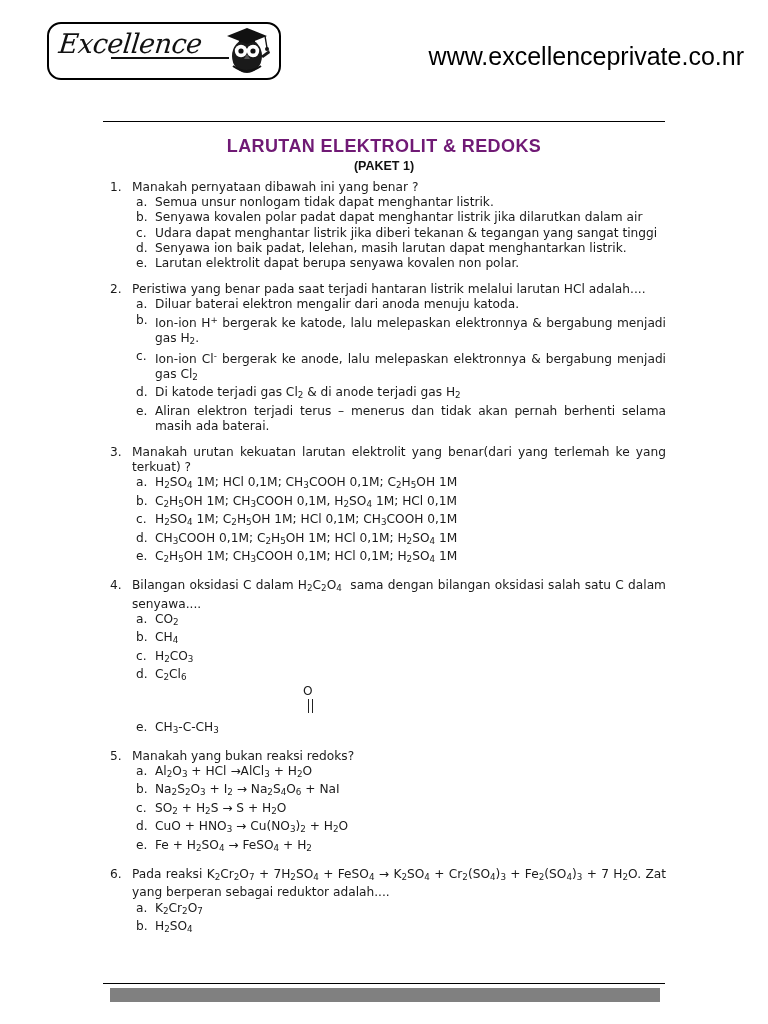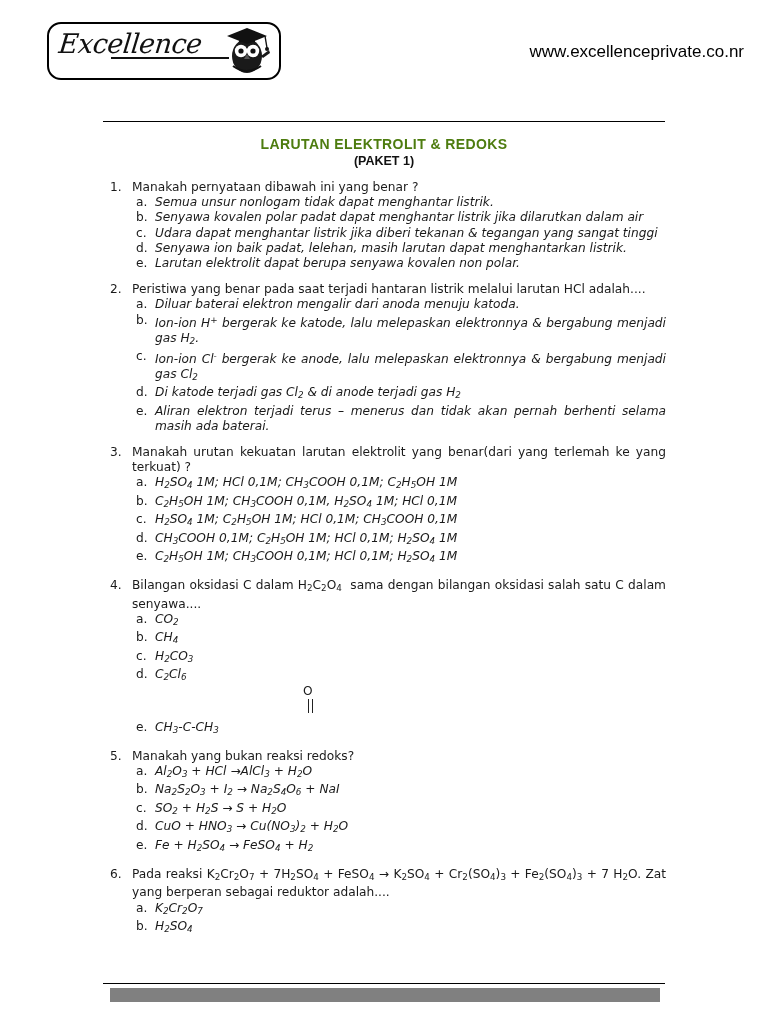--- a/index.html
+++ b/index.html
@@ -77,21 +77,21 @@
     right: 6px;
     top: 2px;
     width: 52px;
     height: 50px;
   }
   .site-url {
     position: absolute;
     right: 24px;
     top: 42px;
     font-family: "Liberation Sans", sans-serif;
-    font-size: 17px;
+    font-size: 25px;
     color: #000;
     white-space: nowrap;
   }
   .rule-top {
     position: absolute;
     left: 103px;
     top: 121px;
     width: 562px;
     height: 0;
     border-top: 1.6px solid #000;
@@ -101,23 +101,23 @@
   .title-block {
     position: absolute;
     left: 103px;
     top: 136px;
     width: 562px;
     text-align: center;
   }
   .doc-title {
     font-family: "Liberation Sans", sans-serif;
     font-weight: bold;
-    font-size: 14px;
+    font-size: 18px;
     letter-spacing: 0.4px;
-    color: #4d7c0f;
+    color: #701a75;
   }
   .doc-subtitle {
     font-family: "Liberation Sans", sans-serif;
     font-weight: bold;
     font-size: 12.5px;
     margin-top: 2px;
     color: #111;
   }
 
   
@@ -152,21 +152,20 @@
     padding-left: 26px;
   }
   .opt-letter {
     width: 19px;
     flex: 0 0 19px;
   }
   .opt-text {
     flex: 1 1 auto;
     text-align: justify;
     text-justify: inter-word;
-    font-style: italic;
   }
   .nojust { text-align: left !important; }
   sub { font-size: 0.72em; vertical-align: -0.25em; }
   sup { font-size: 0.72em; vertical-align: 0.42em; }
 
   
   .struct {
     position: relative;
     height: 34px;
     padding-left: 26px;

